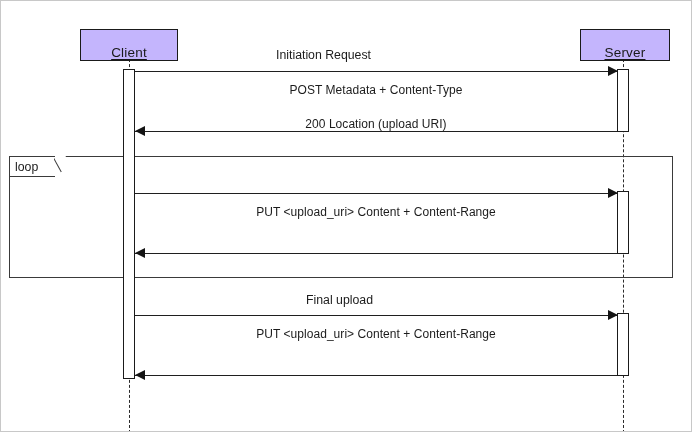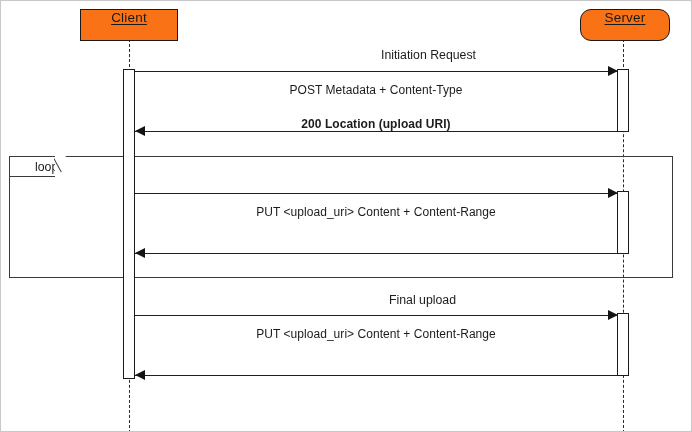--- a/index.html
+++ b/index.html
@@ -15,25 +15,26 @@
     font-family: "Liberation Sans", sans-serif;
     overflow: hidden;
     box-sizing: border-box;
     border: 1px solid #c8c8c8;
   }
   
   .participant-box {
     position: absolute;
     box-sizing: border-box;
     border: 1.6px solid #1a1a1a;
-    background: #f97316;
+    background: #c4b5fd;
     display: flex;
-    align-items: flex-start;
+    align-items: flex-end;
     justify-content: center;
     z-index: 6;
+    margin-top: 20px;
   }
   .participant-label {
     font-size: 13.5px;
     color: #1a1a1a;
     text-decoration: underline;
     text-underline-offset: 2px;
     letter-spacing: 0.2px;
     white-space: nowrap;
   }
   
@@ -81,21 +82,21 @@
     text-align: center;
     white-space: nowrap;
     z-index: 8;
     letter-spacing: 0.05px;
   }
   
   .note-label {
     position: absolute;
     font-size: 12.3px;
     color: #1c1c1c;
-    text-align: right;
+    text-align: left;
     white-space: nowrap;
     z-index: 8;
   }
   
   .fragment {
     position: absolute;
     box-sizing: border-box;
     border: 1.5px solid #3a3a3a;
     background: transparent;
     z-index: 2;
@@ -127,52 +128,52 @@
 </style>
 </head>
 <body>
 
 <div id="canvas">
 
   <div class="lifeline" style="left:128px; top:38px; height:394px;"></div>
   <div class="lifeline" style="left:622px; top:38px; height:394px;"></div>
 
   <div class="fragment" style="left:8px; top:155px; width:664px; height:122px;"></div>
-  <div class="fragment-tab" style="left:8px; top:155px; width:46px; height:21px;padding-left:20px;">
+  <div class="fragment-tab" style="left:8px; top:155px; width:46px; height:21px;">
     <span class="fragment-tab-label">loop</span>
   </div>
 
   <div class="fragment-tab-corner" style="left:54px; top:155px; border-top:21px solid #ffffff; border-right:11px solid transparent;"></div>
   <div class="fragment-tab-corner" style="left:53px; top:155px; width:12px; height:22px; border:0; background:transparent;
               clip-path:polygon(0 100%, 100% 100%, 0 0); overflow:hidden;">
     <div style="position:absolute; left:-1px; top:0; width:18px; height:0;
                 border-top:1.5px solid #3a3a3a; transform-origin: left top;
                 transform: rotate(61deg);"></div>
   </div>
 
   <div class="activation" style="left:122px; top:68px; width:12px; height:310px;"></div>
 
   <div class="activation" style="left:616px; top:68px; width:12px; height:63px;"></div>
   <div class="activation" style="left:616px; top:190px; width:12px; height:63px;"></div>
   <div class="activation" style="left:616px; top:312px; width:12px; height:63px;"></div>
 
   <div class="participant-box" style="left:79px; top:8px; width:98px; height:32px;">
     <span class="participant-label">Client</span>
   </div>
-  <div class="participant-box" style="left:579px; top:8px; width:90px; height:32px;border-radius:11px;">
+  <div class="participant-box" style="left:579px; top:8px; width:90px; height:32px;">
     <span class="participant-label">Server</span>
   </div>
 
   <div class="note-label" style="left:275px; top:47px; width:200px;">Initiation Request</div>
 
   <div class="msg-label" style="left:225px; top:82px; width:300px;">POST Metadata + Content-Type</div>
   <div class="msg-line" style="left:134px; top:70px; width:482px;"></div>
   <div class="arrow-head right" style="left:607px; top:65px;"></div>
 
-  <div class="msg-label" style="left:235px; top:116px; width:280px;font-weight:bold;">200 Location (upload URI)</div>
+  <div class="msg-label" style="left:235px; top:116px; width:280px;">200 Location (upload URI)</div>
   <div class="msg-line" style="left:134px; top:130px; width:482px;"></div>
   <div class="arrow-head left" style="left:134px; top:125px;"></div>
 
 
   <div class="msg-label" style="left:175px; top:204px; width:400px;">PUT &lt;upload_uri&gt; Content + Content-Range</div>
   <div class="msg-line" style="left:134px; top:192px; width:482px;"></div>
   <div class="arrow-head right" style="left:607px; top:187px;"></div>
 
   <div class="msg-line" style="left:134px; top:252px; width:482px;"></div>
   <div class="arrow-head left" style="left:134px; top:247px;"></div>

